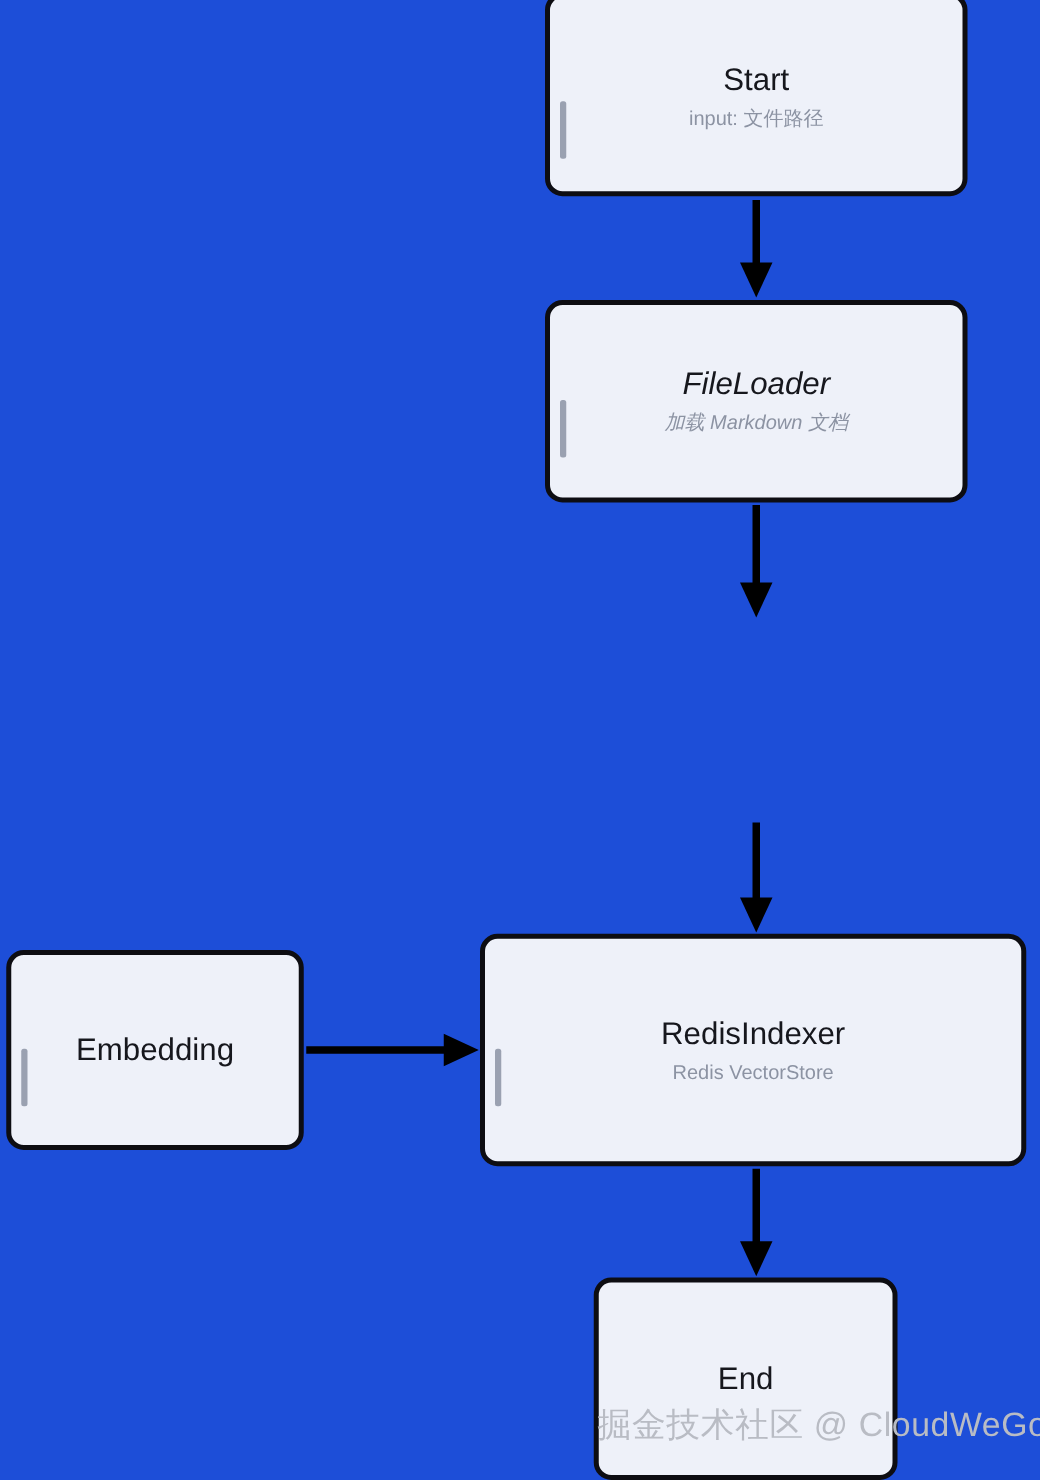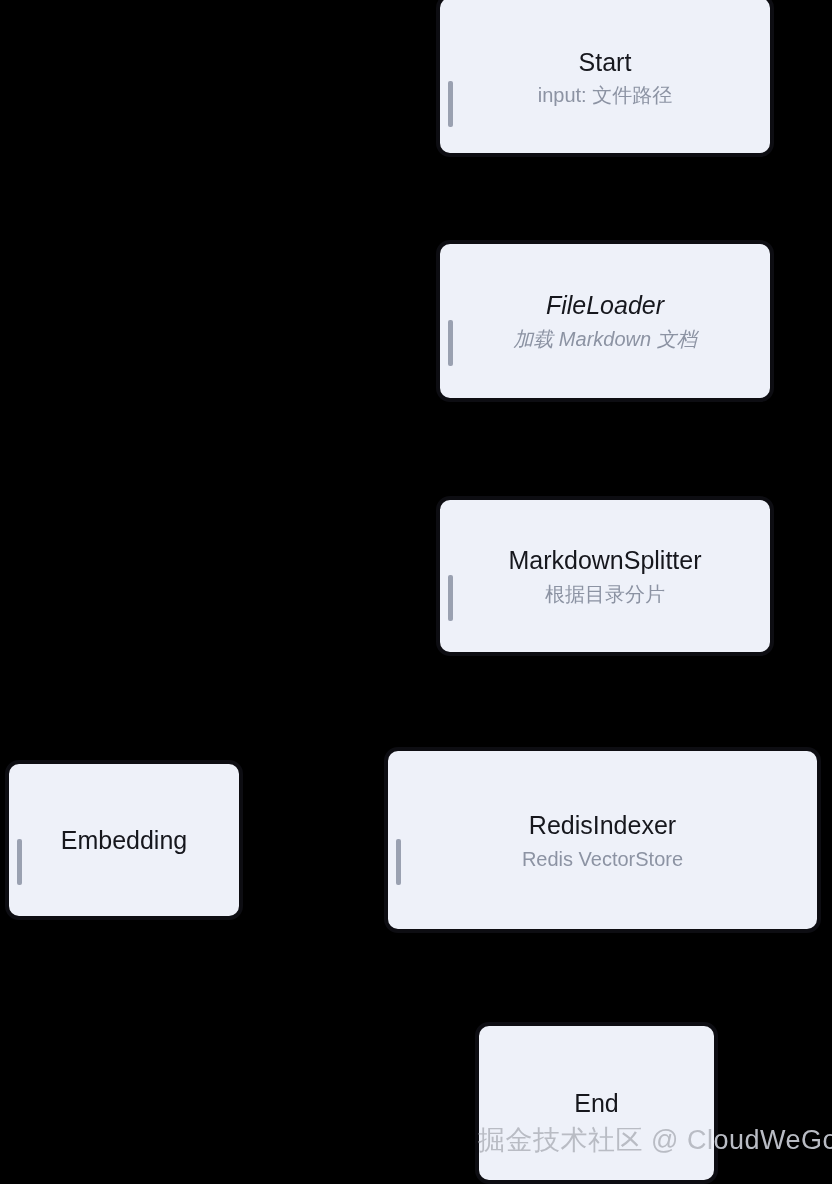--- a/index.html
+++ b/index.html
@@ -7,21 +7,21 @@
     padding: 0;
     background: #ffffff;
   }
   body {
     font-family: "Liberation Sans", "DejaVu Sans", sans-serif;
   }
   #canvas {
     position: relative;
     width: 832px;
     height: 1184px;
-    background: #000000;
+    background: #1d4ed8;
     overflow: hidden;
   }
   .node {
     position: absolute;
     box-sizing: border-box;
     background: #eef1ف9;
     background: #eef1f9;
     border: 4px solid #0d0d12;
     border-radius: 14px;
     display: flex;
@@ -32,21 +32,21 @@
   .node .title {
     color: #16171d;
     font-size: 25px;
     line-height: 1.15;
     font-weight: 400;
     text-align: center;
     white-space: nowrap;
   }
   .node .subtitle {
     color: #8c93a3;
-    font-size: 20px;
+    font-size: 16px;
     line-height: 1.15;
     font-weight: 400;
     text-align: center;
     white-space: nowrap;
     margin-top: 8px;
   }
   .accent-bar {
     position: absolute;
     width: 5px;
     border-radius: 2px;
@@ -90,25 +90,20 @@
     <span class="title">Start</span>
     <span class="subtitle">input: 文件路径</span>
   </div>
 
   <div class="node" id="node-fileloader">
     <span class="accent-bar" style="left:8px; top:76px; height:46px;"></span>
     <span class="title">FileLoader</span>
     <span class="subtitle">加载 Markdown 文档</span>
   </div>
 
-  <div class="node" id="node-splitter">
-    <span class="accent-bar" style="left:8px; top:75px; height:46px;"></span>
-    <span class="title">MarkdownSplitter</span>
-    <span class="subtitle">根据目录分片</span>
-  </div>
 
   <div class="node" id="node-redis">
     <span class="accent-bar" style="left:8px; top:88px; height:46px;"></span>
     <span class="title">RedisIndexer</span>
     <span class="subtitle">Redis VectorStore</span>
   </div>
 
   <div class="node" id="node-embedding">
     <span class="accent-bar" style="left:8px; top:75px; height:46px;"></span>
     <span class="title">Embedding</span>

